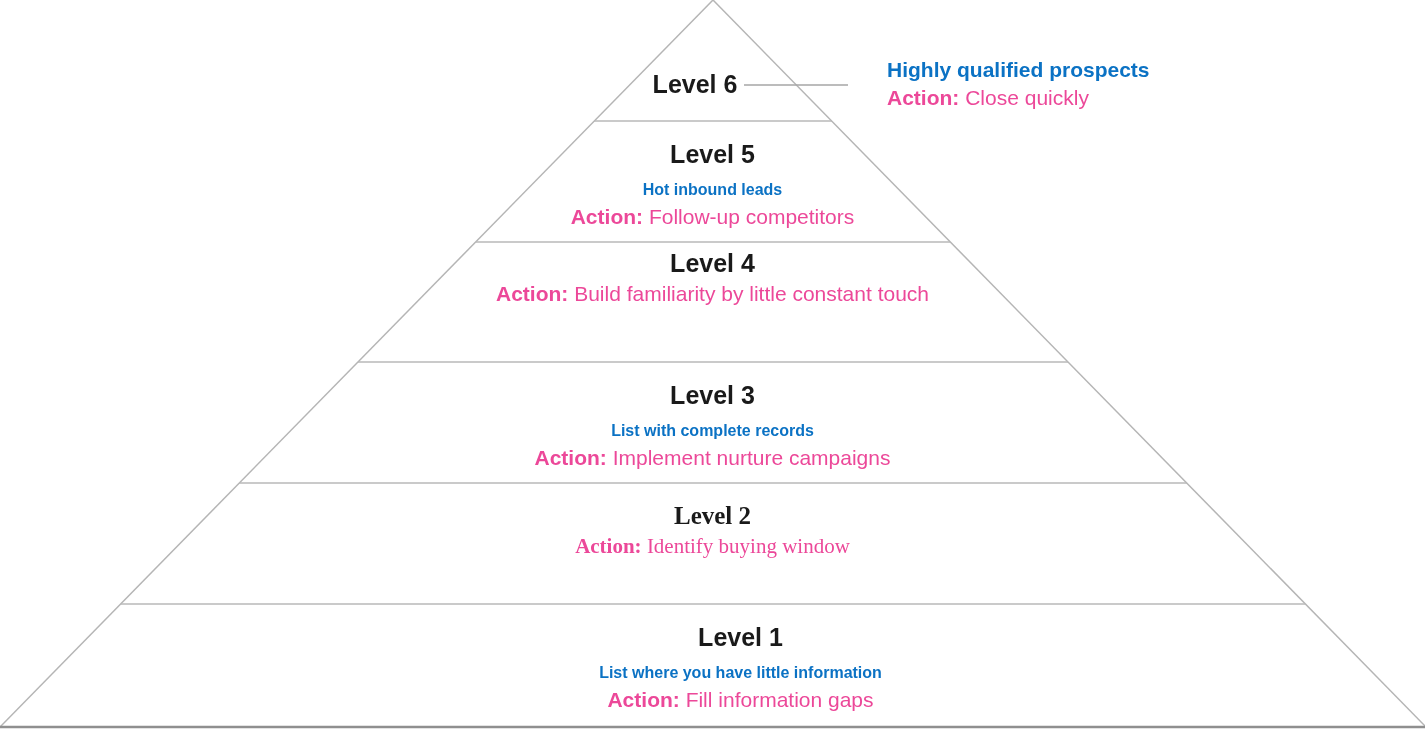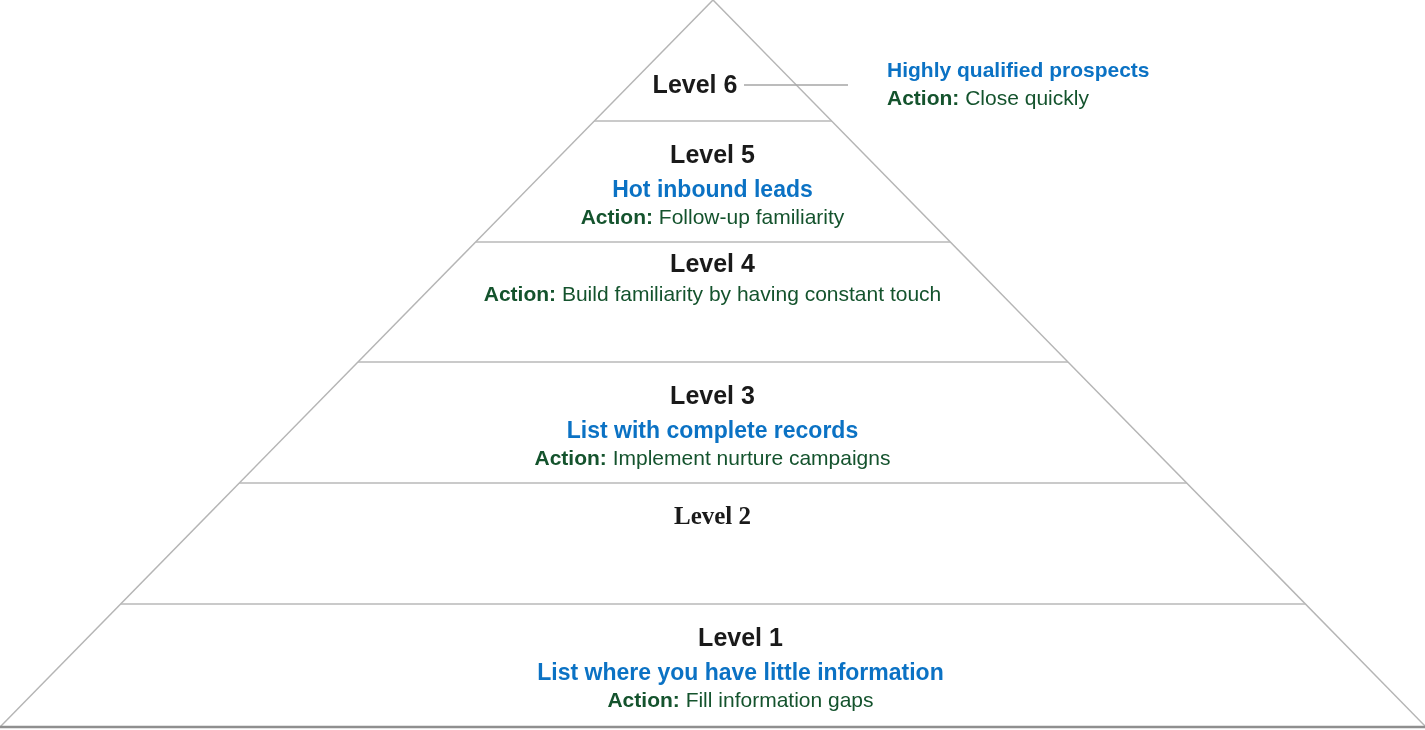--- a/index.html
+++ b/index.html
@@ -29,30 +29,30 @@
     color: #1a1a1a;
   }
   .lvl-title {
     font-size: 25px;
     line-height: 34px;
     font-weight: bold;
     color: #1a1a1a;
     padding-top: 16px;
   }
   .lvl-sub {
-    font-size: 23px;
+    font-size: 16px;
     line-height: 27px;
     font-weight: bold;
     color: #0B72C4;
     margin-top: 5px;
   }
   .lvl-action {
     font-size: 21px;
     line-height: 27px;
-    color: #14532d;
+    color: #ec4899;
   }
   .action-label {
     font-weight: bold;
   }
   
   .apex-title {
     position: absolute;
     top: 67px;
     left: 595px;
     width: 200px;
@@ -104,36 +104,37 @@
   <div class="apex-title">Level 6</div>
 
   <div class="apex-callout">
     <div class="lvl-sub">Highly qualified prospects</div>
     <div class="lvl-action"><span class="action-label">Action:</span> <span>Close quickly</span></div>
   </div>
 
   <div class="level-block" style="top:121px;">
     <div class="lvl-title">Level 5</div>
     <div class="lvl-sub">Hot inbound leads</div>
-    <div class="lvl-action"><span class="action-label">Action:</span> <span>Follow-up familiarity</span></div>
+    <div class="lvl-action"><span class="action-label">Action:</span> <span>Follow-up competitors</span></div>
   </div>
 
   <div class="level-block" style="top:230px;">
     <div class="lvl-title">Level 4</div>
-    <div class="lvl-action"><span class="action-label">Action:</span> <span>Build familiarity by having constant touch</span></div>
+    <div class="lvl-action"><span class="action-label">Action:</span> <span>Build familiarity by little constant touch</span></div>
   </div>
 
   <div class="level-block" style="top:362px;">
     <div class="lvl-title">Level 3</div>
     <div class="lvl-sub">List with complete records</div>
     <div class="lvl-action"><span class="action-label">Action:</span> <span>Implement nurture campaigns</span></div>
   </div>
 
   <div class="level-block" style="top:483px;font-family:Liberation Serif, serif;">
     <div class="lvl-title">Level 2</div>
+    <div class="lvl-action"><span class="action-label">Action:</span> <span>Identify buying window</span></div>
   </div>
 
   <div class="level-block" style="top:604px;padding-left:28px;">
     <div class="lvl-title">Level 1</div>
     <div class="lvl-sub">List where you have little information</div>
     <div class="lvl-action"><span class="action-label">Action:</span> <span>Fill information gaps</span></div>
   </div>
 
 </div>
 

